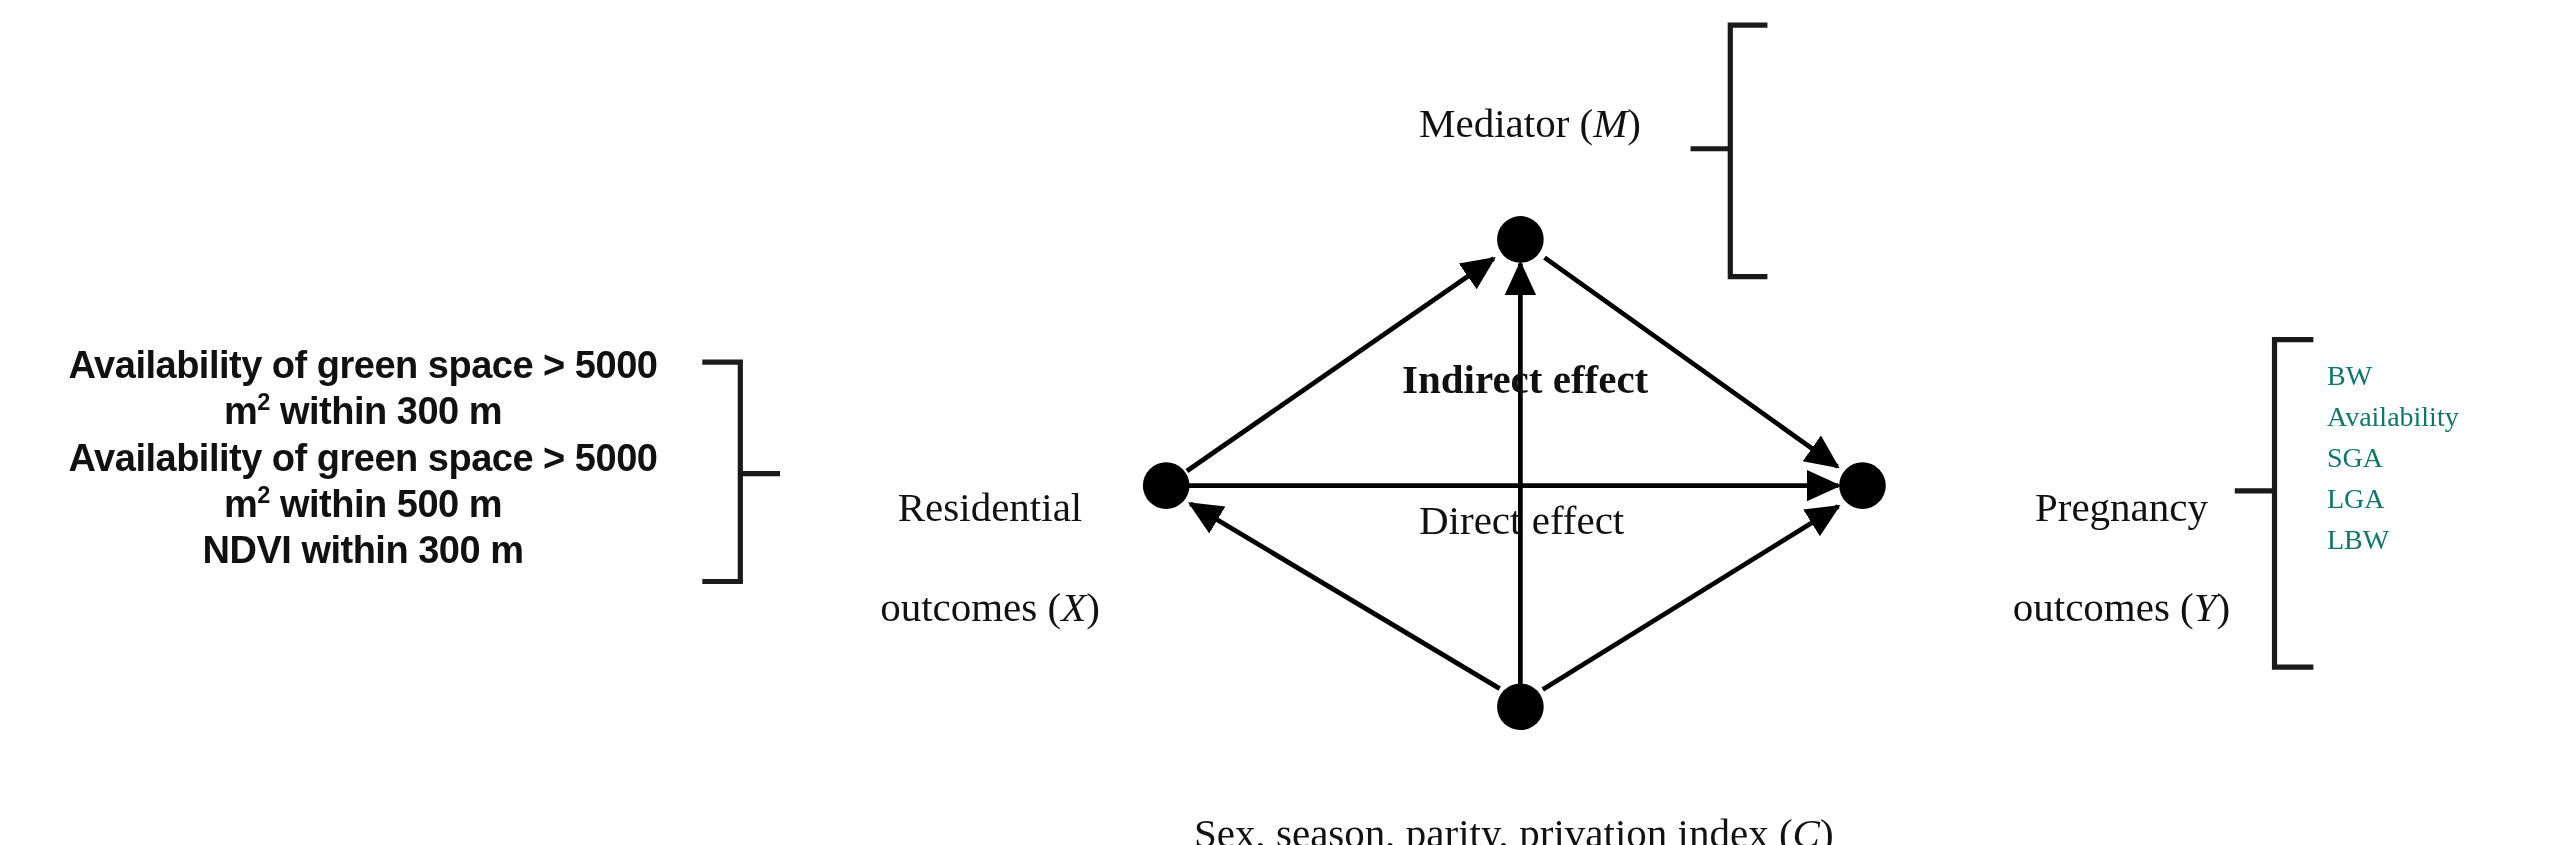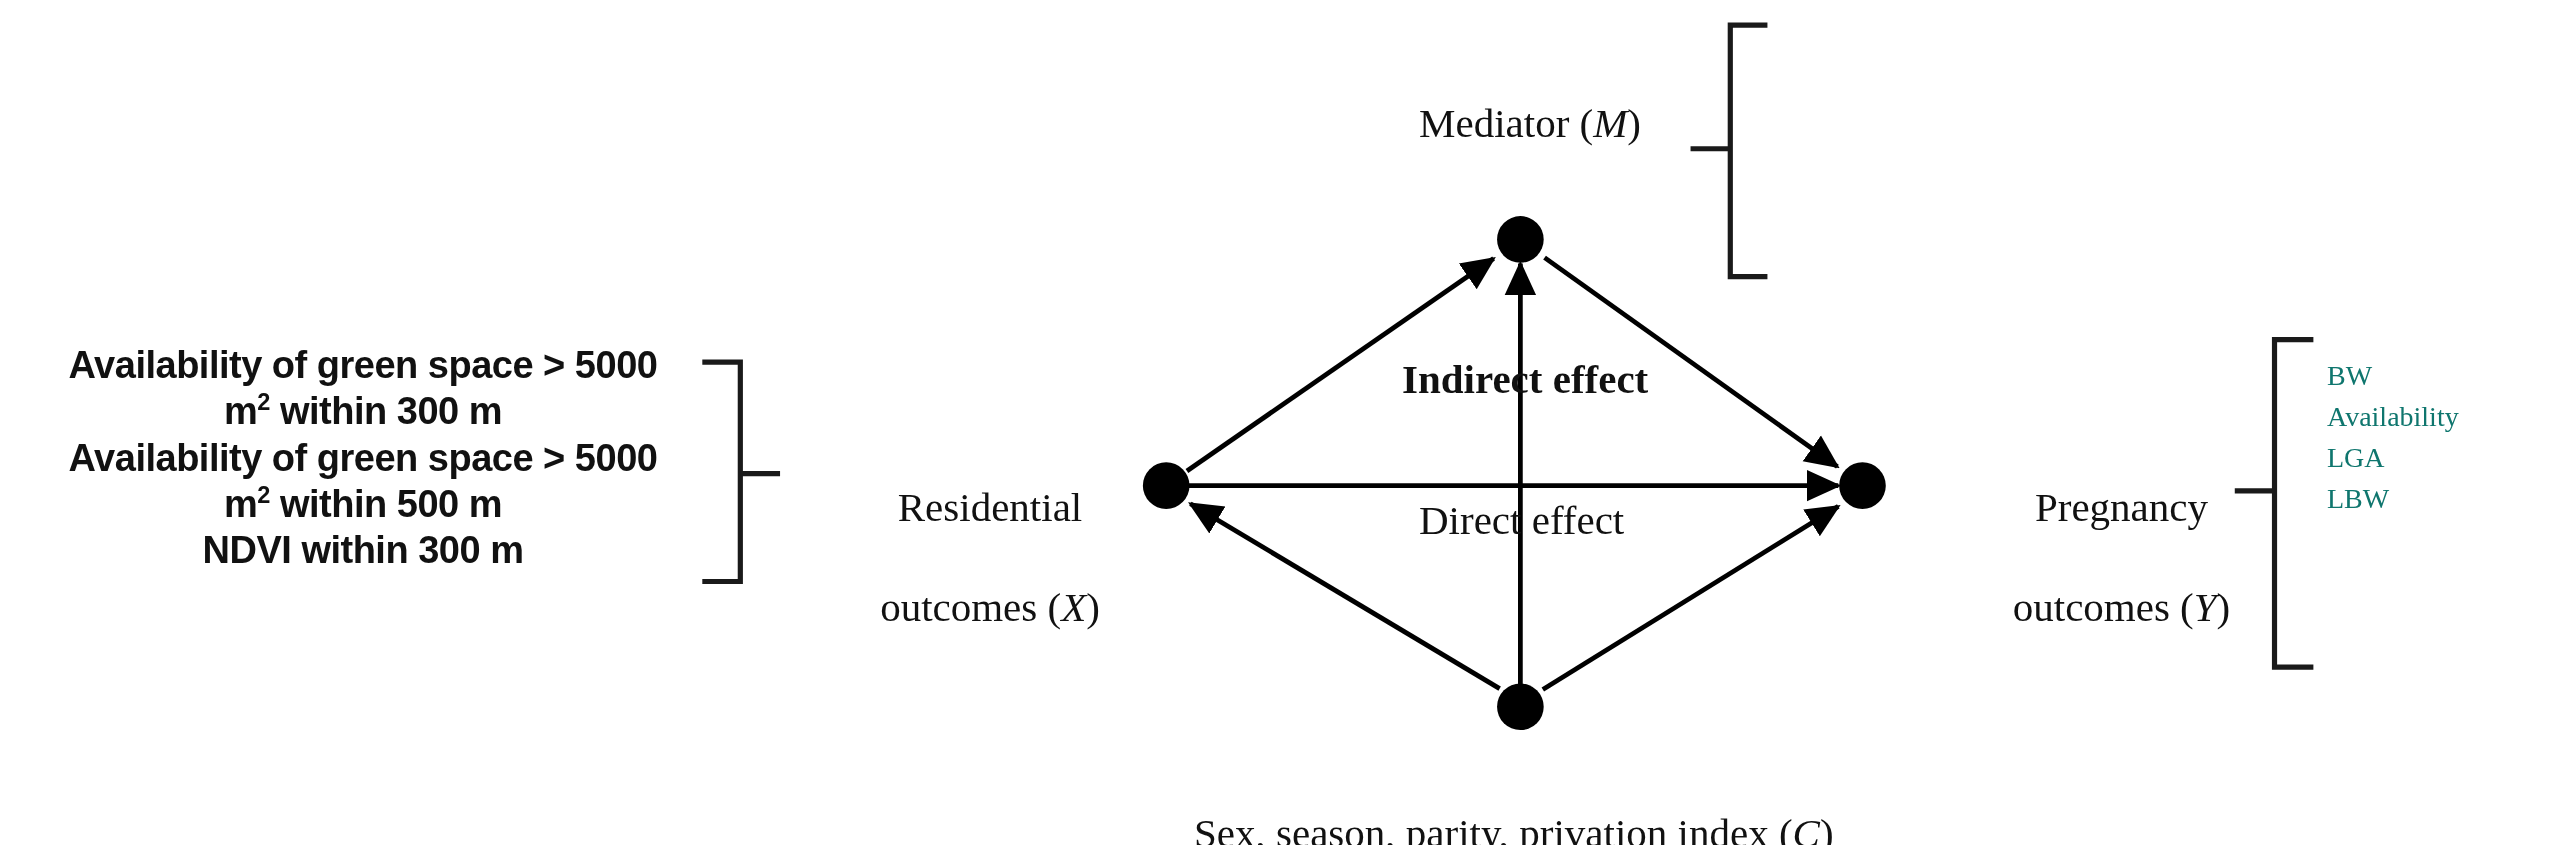--- a/index.html
+++ b/index.html
@@ -174,20 +174,21 @@
   </div>
 
   <div id="outcome-label" class="txt serif-label">
     <span>Pregnancy</span><br>
     <span>outcomes (</span><i>Y</i><span>)</span>
   </div>
 
   <div class="outcome-list">
     <span class="outcome-item">BW</span>
     <span class="outcome-item">Availability</span>
+    <span class="outcome-item">SGA</span>
     <span class="outcome-item">LGA</span>
     <span class="outcome-item">LBW</span>
   </div>
 
   <div id="indirect-effect-label" class="txt serif-label">Indirect effect</div>
 
   <div id="direct-effect-label" class="txt serif-label">Direct effect</div>
 
   <div id="confounders-label" class="txt serif-label">
     <span>Sex, season, parity, privation index (</span><i>C</i><span>)</span>

